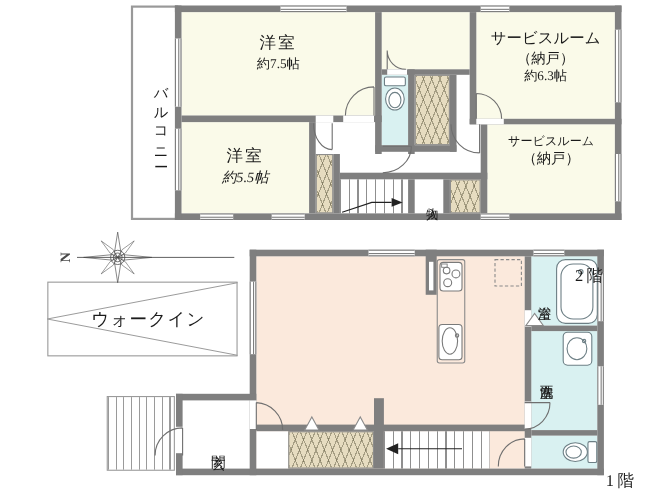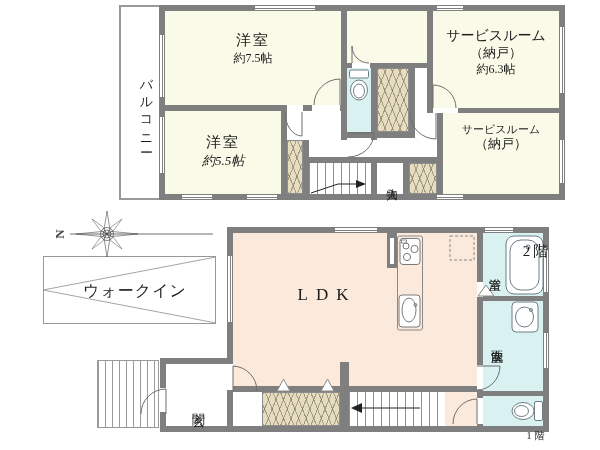--- a/index.html
+++ b/index.html
@@ -142,26 +142,25 @@
   <div class="gap" style="left:477px;top:365px;width:6px;height:25px;"></div>
   <div class="gap" style="left:477px;top:398px;width:6px;height:26px;"></div>
 
   <div class="win-h" style="left:335px;top:227px;width:42px;"></div>
   <div class="win-h" style="left:485px;top:227px;width:28px;"></div>
   <div class="win-v" style="left:227px;top:256px;height:66px;"></div>
   <div class="win-v" style="left:543px;top:248px;height:44px;"></div>
   <div class="win-v" style="left:543px;top:333px;height:35px;"></div>
 
   <div class="lbl" style="left:233px;top:284px;width:180px;">
-    <div style="font-size:17px;letter-spacing:8px;padding-left:8px;">LDK</div>
   </div>
   <div class="lbl vtext" style="left:487px;top:246px;width:15px;height:46px;font-size:12px;">浴室</div>
   <div class="lbl vtext" style="left:489px;top:306px;width:15px;height:70px;font-size:12px;">洗面室</div>
   <div class="lbl vtext" style="left:189px;top:383px;width:17px;height:40px;font-size:13px;">玄関</div>
-  <div class="lbl" style="left:507px;top:429px;width:60px;font-size:10px;letter-spacing:3px;">1階</div>
+  <div class="lbl" style="left:535px;top:429px;width:60px;font-size:15px;letter-spacing:3px;">1階</div>
 
   <svg class="overlay" width="600" height="450" viewBox="0 0 600 450">
 
     <g stroke="#6f6f6f" stroke-width="1" fill="none">
       <path d="M340,79 L340,105 M340,79 A26,26 0 0 0 314,105"></path>
       <path d="M302,112 L302,136 M302,136 A17,24 0 0 1 285,112"></path>
       <path d="M433,85 L433,108 M433,85 A23,23 0 0 1 456,108"></path>
       <path d="M436,113 L436,139 M436,139 A26,26 0 0 1 410,113"></path>
       <path d="M348,133 L374,133 M374,133 A26,24 0 0 1 348,157"></path>
       <path d="M352,63 L352,46 M352,46 A17,17 0 0 0 369,63"></path>

